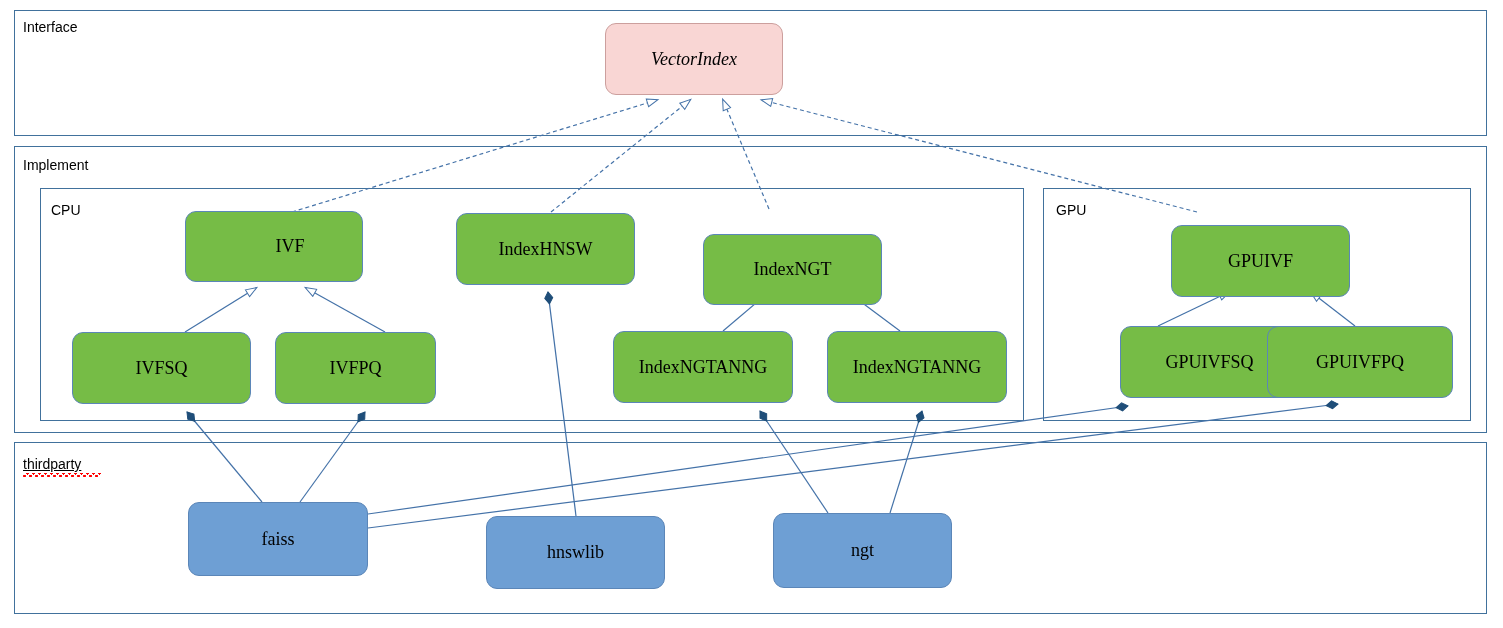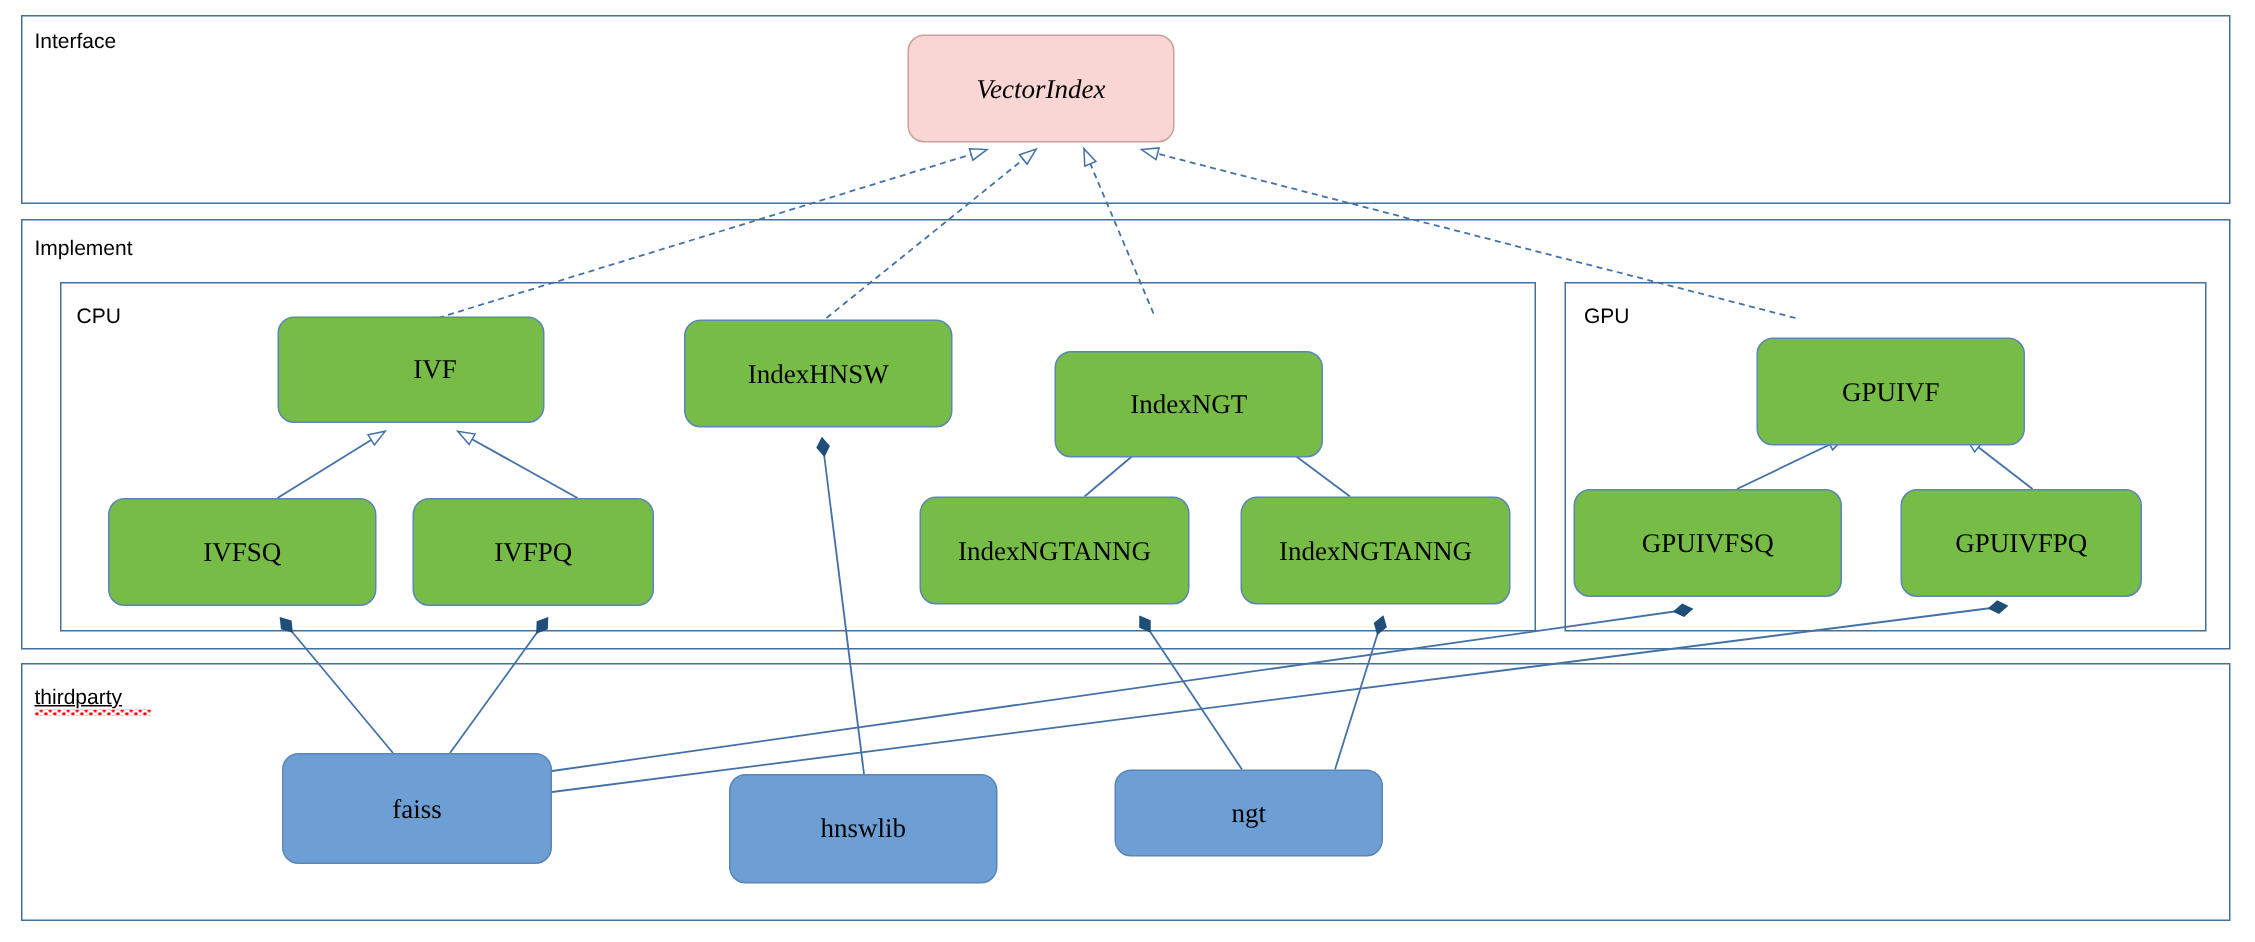--- a/index.html
+++ b/index.html
@@ -160,33 +160,33 @@
   </div>
 
   <div class="node impl" style="left:827px; top:331px; width:180px; height:72px;">
     <span>IndexNGTANNG</span>
   </div>
 
   <div class="node impl" style="left:1171px; top:213px; width:179px; height:72px;margin-top:12px;">
     <span>GPUIVF</span>
   </div>
 
-  <div class="node impl" style="left:1049px; top:326px; width:179px; height:72px;">
+  <div class="node impl" style="left:1120px; top:326px; width:179px; height:72px;">
     <span>GPUIVFSQ</span>
   </div>
 
-  <div class="node impl" style="left:1267px; top:326px; width:161px; height:72px;">
+  <div class="node impl" style="left:1267px; top:326px; width:186px; height:72px;">
     <span>GPUIVFPQ</span>
   </div>
 
   <div class="node third" style="left:188px; top:502px; width:180px; height:74px;">
     <span>faiss</span>
   </div>
 
   <div class="node third" style="left:486px; top:516px; width:179px; height:73px;">
     <span>hnswlib</span>
   </div>
 
-  <div class="node third" style="left:743px; top:513px; width:179px; height:58px;border-radius:11px;">
+  <div class="node third" style="left:773px; top:513px; width:179px; height:75px;border-radius:11px;">
     <span>ngt</span>
   </div>
 
 </div>
 
 </body></html>

